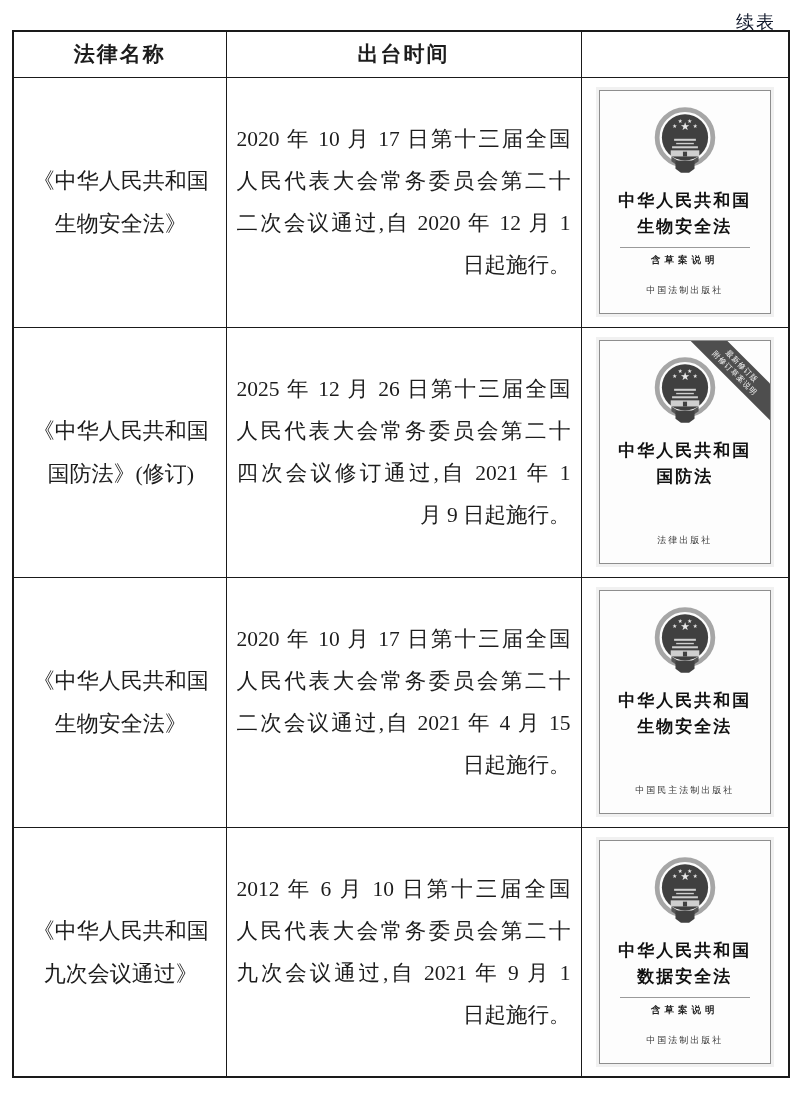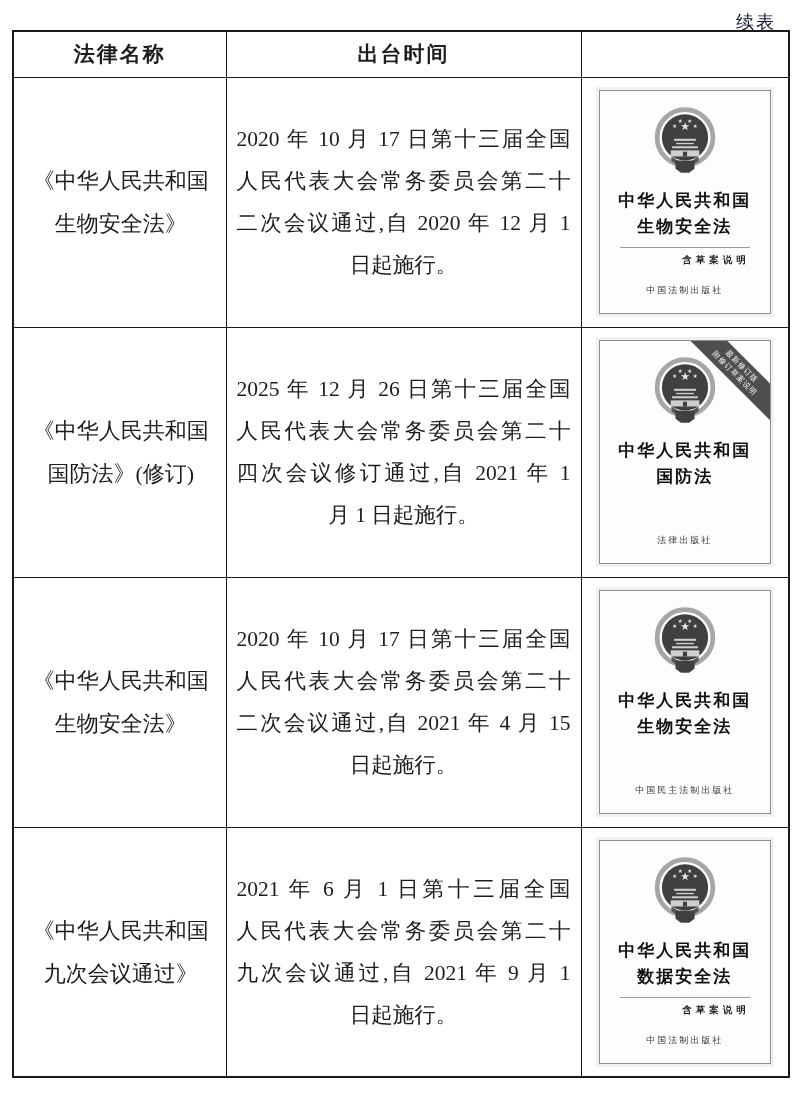--- a/index.html
+++ b/index.html
@@ -51,21 +51,21 @@
     font-size:21.5px;
     line-height:42px;
     text-align:justify;
     text-align-last:justify;
     white-space:nowrap;
     overflow:hidden;
   }
   .time-cell .lline {
     font-size:21.5px;
     line-height:42px;
-    text-align:center;
+    text-align:right;
   }
   td.cover-cell { text-align:center; padding:0; }
   .book-cover {
     position:relative;
     display:inline-flex;
     flex-direction:column;
     align-items:center;
     width:172px; height:224px;
     background:#fdfdfd;
     border:1px solid #8e8e8e;
@@ -87,21 +87,20 @@
   .draft-note {
     width:130px;
     margin:7px auto 0;
     border-top:1px solid #9a9a9a;
     padding-top:6px;
     font-size:9.5px;
     font-weight:bold;
     letter-spacing:4px;
     color:#222;
     white-space:nowrap;
-    text-align:right;
   }
   .flex-spacer { flex:1 1 auto; }
   .publisher {
     margin-bottom:16px;
     font-size:9px;
     letter-spacing:2px;
     color:#3a3a3a;
     white-space:nowrap;
   }
   .ribbon {
@@ -183,21 +182,21 @@
 
     <tr class="body-row">
       <td class="name-cell">
         <div>《中华人民共和国</div>
         <div>国防法》(修订)</div>
       </td>
       <td class="time-cell">
         <div class="jline">2025 年 12 月 26 日第十三届全国</div>
         <div class="jline">人民代表大会常务委员会第二十</div>
         <div class="jline">四次会议修订通过,自 2021 年 1</div>
-        <div class="lline">月 1 日起施行。</div>
+        <div class="lline">月 9 日起施行。</div>
       </td>
       <td class="cover-cell">
         <div class="book-cover">
           <div class="ribbon">
             <div>最新修订版</div>
             <div>附修订草案说明</div>
           </div>
           <svg class="emblem" viewBox="0 0 100 104">
             <circle cx="50" cy="46" r="41" fill="none" stroke="#a6a6a6" stroke-width="7"></circle>
             <circle cx="50" cy="46" r="34" fill="#404040"></circle>
@@ -264,21 +263,21 @@
         </div>
       </td>
     </tr>
 
     <tr class="body-row">
       <td class="name-cell">
         <div>《中华人民共和国</div>
         <div>九次会议通过》</div>
       </td>
       <td class="time-cell">
-        <div class="jline">2021 年 6 月 1 日第十三届全国</div>
+        <div class="jline">2012 年 6 月 10 日第十三届全国</div>
         <div class="jline">人民代表大会常务委员会第二十</div>
         <div class="jline">九次会议通过,自 2021 年 9 月 1</div>
         <div class="lline">日起施行。</div>
       </td>
       <td class="cover-cell">
         <div class="book-cover">
           <svg class="emblem" viewBox="0 0 100 104">
             <circle cx="50" cy="46" r="41" fill="none" stroke="#a6a6a6" stroke-width="7"></circle>
             <circle cx="50" cy="46" r="34" fill="#404040"></circle>
             <text x="50" y="35" font-size="16" text-anchor="middle" fill="#e8e8e8">★</text>

